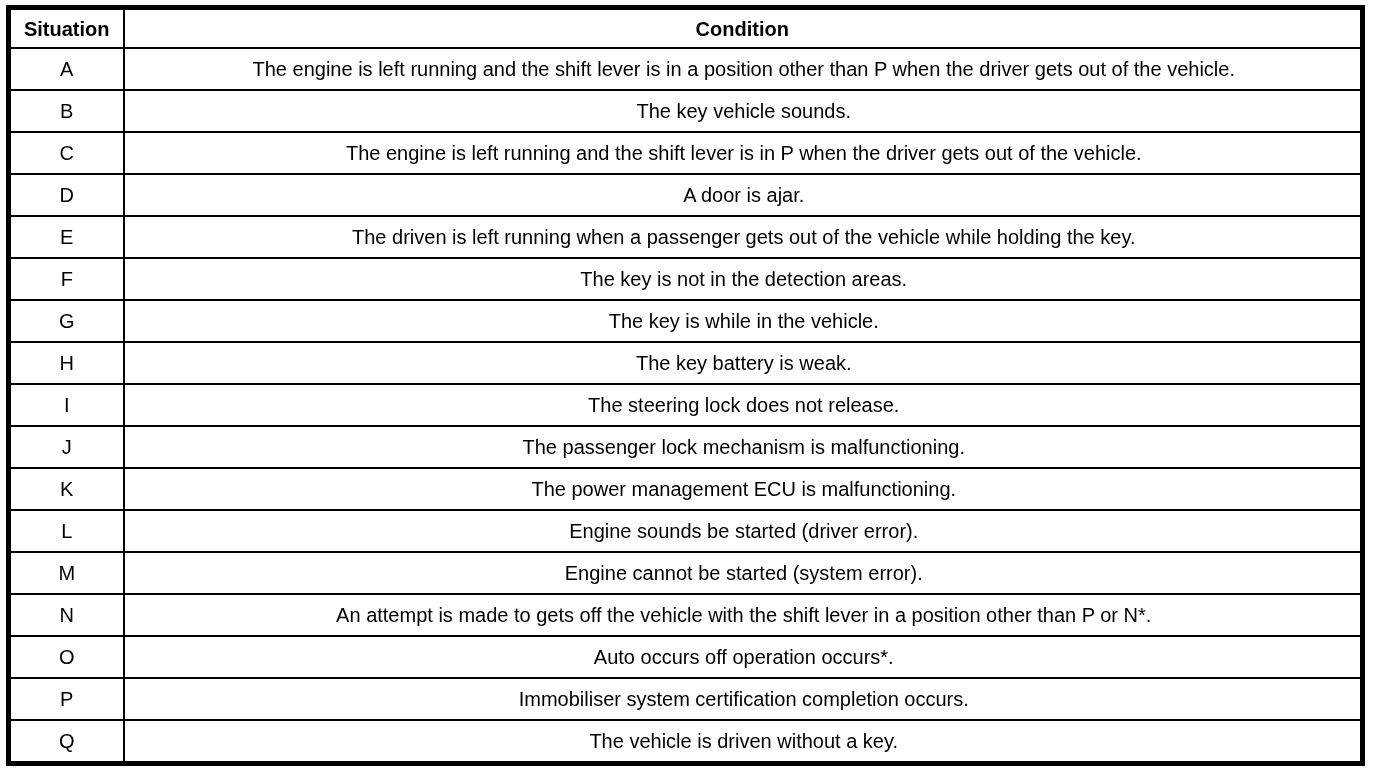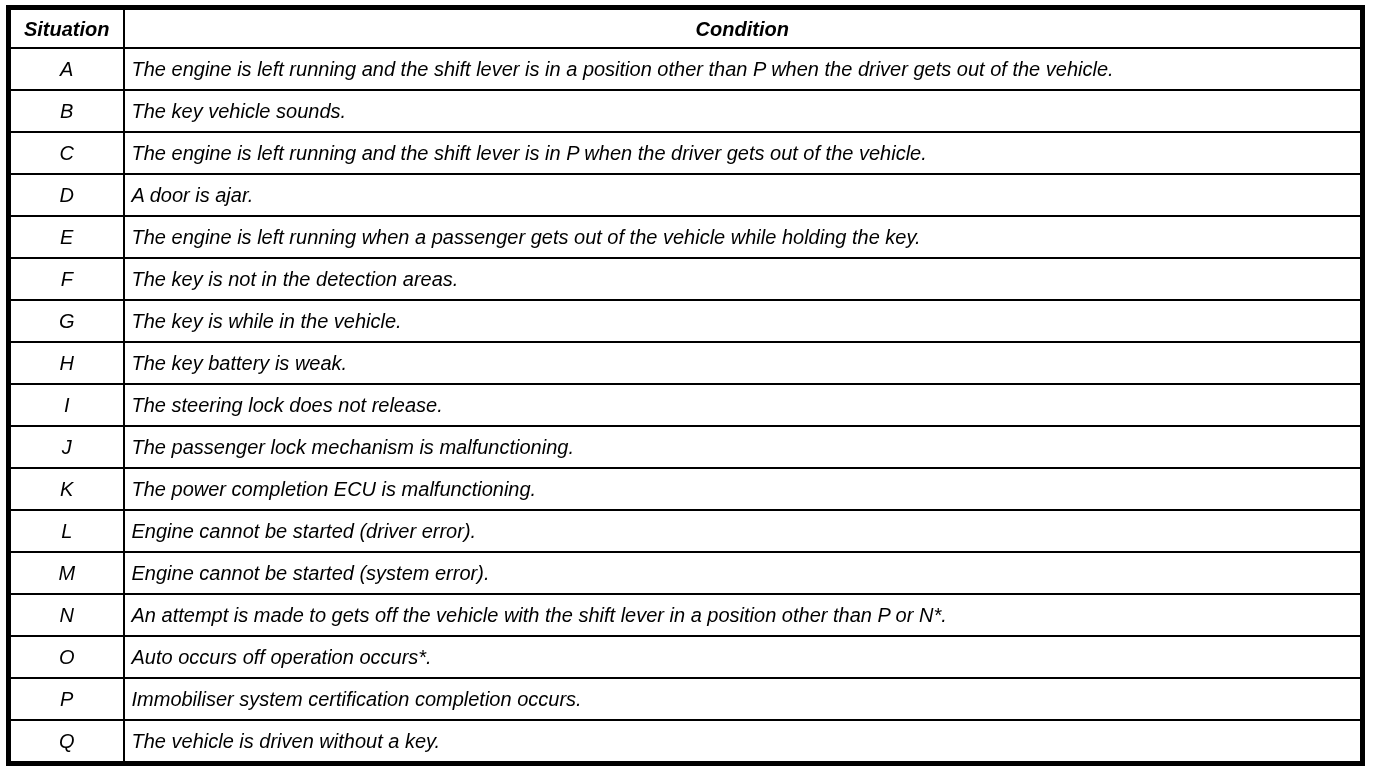--- a/index.html
+++ b/index.html
@@ -14,21 +14,20 @@
   }
   .doc-table {
     position: absolute;
     left: 6px;
     top: 5px;
     width: 1359px;
     border-collapse: collapse;
     table-layout: fixed;
     border: 5px solid #000000;
     background: #ffffff;
-    font-style: italic;
   }
   .doc-table th,
   .doc-table td {
     border: 2px solid #000000;
     font-size: 20px;
     line-height: 1.1;
     white-space: nowrap;
     overflow: hidden;
   }
   .doc-table th {
@@ -37,21 +36,21 @@
     height: 33px;
     padding: 2px 4px;
   }
   col.col-situation { width: 115px; }
   td.situation-cell {
     text-align: center;
     height: 40px;
     padding: 0 2px;
   }
   td.condition-cell {
-    text-align: left;
+    text-align: center;
     padding: 0 4px 0 7px;
   }
 </style>
 </head>
 <body>
 
 <table class="doc-table">
   <colgroup>
     <col class="col-situation">
     <col class="col-condition">
@@ -74,21 +73,21 @@
     <tr>
       <td class="situation-cell">C</td>
       <td class="condition-cell">The engine is left running and the shift lever is in P when the driver gets out of the vehicle.</td>
     </tr>
     <tr>
       <td class="situation-cell">D</td>
       <td class="condition-cell">A door is ajar.</td>
     </tr>
     <tr>
       <td class="situation-cell">E</td>
-      <td class="condition-cell">The engine is left running when a passenger gets out of the vehicle while holding the key.</td>
+      <td class="condition-cell">The driven is left running when a passenger gets out of the vehicle while holding the key.</td>
     </tr>
     <tr>
       <td class="situation-cell">F</td>
       <td class="condition-cell">The key is not in the detection areas.</td>
     </tr>
     <tr>
       <td class="situation-cell">G</td>
       <td class="condition-cell">The key is while in the vehicle.</td>
     </tr>
     <tr>
@@ -98,25 +97,25 @@
     <tr>
       <td class="situation-cell">I</td>
       <td class="condition-cell">The steering lock does not release.</td>
     </tr>
     <tr>
       <td class="situation-cell">J</td>
       <td class="condition-cell">The passenger lock mechanism is malfunctioning.</td>
     </tr>
     <tr>
       <td class="situation-cell">K</td>
-      <td class="condition-cell">The power completion ECU is malfunctioning.</td>
+      <td class="condition-cell">The power management ECU is malfunctioning.</td>
     </tr>
     <tr>
       <td class="situation-cell">L</td>
-      <td class="condition-cell">Engine cannot be started (driver error).</td>
+      <td class="condition-cell">Engine sounds be started (driver error).</td>
     </tr>
     <tr>
       <td class="situation-cell">M</td>
       <td class="condition-cell">Engine cannot be started (system error).</td>
     </tr>
     <tr>
       <td class="situation-cell">N</td>
       <td class="condition-cell">An attempt is made to gets off the vehicle with the shift lever in a position other than P or N*.</td>
     </tr>
     <tr>

